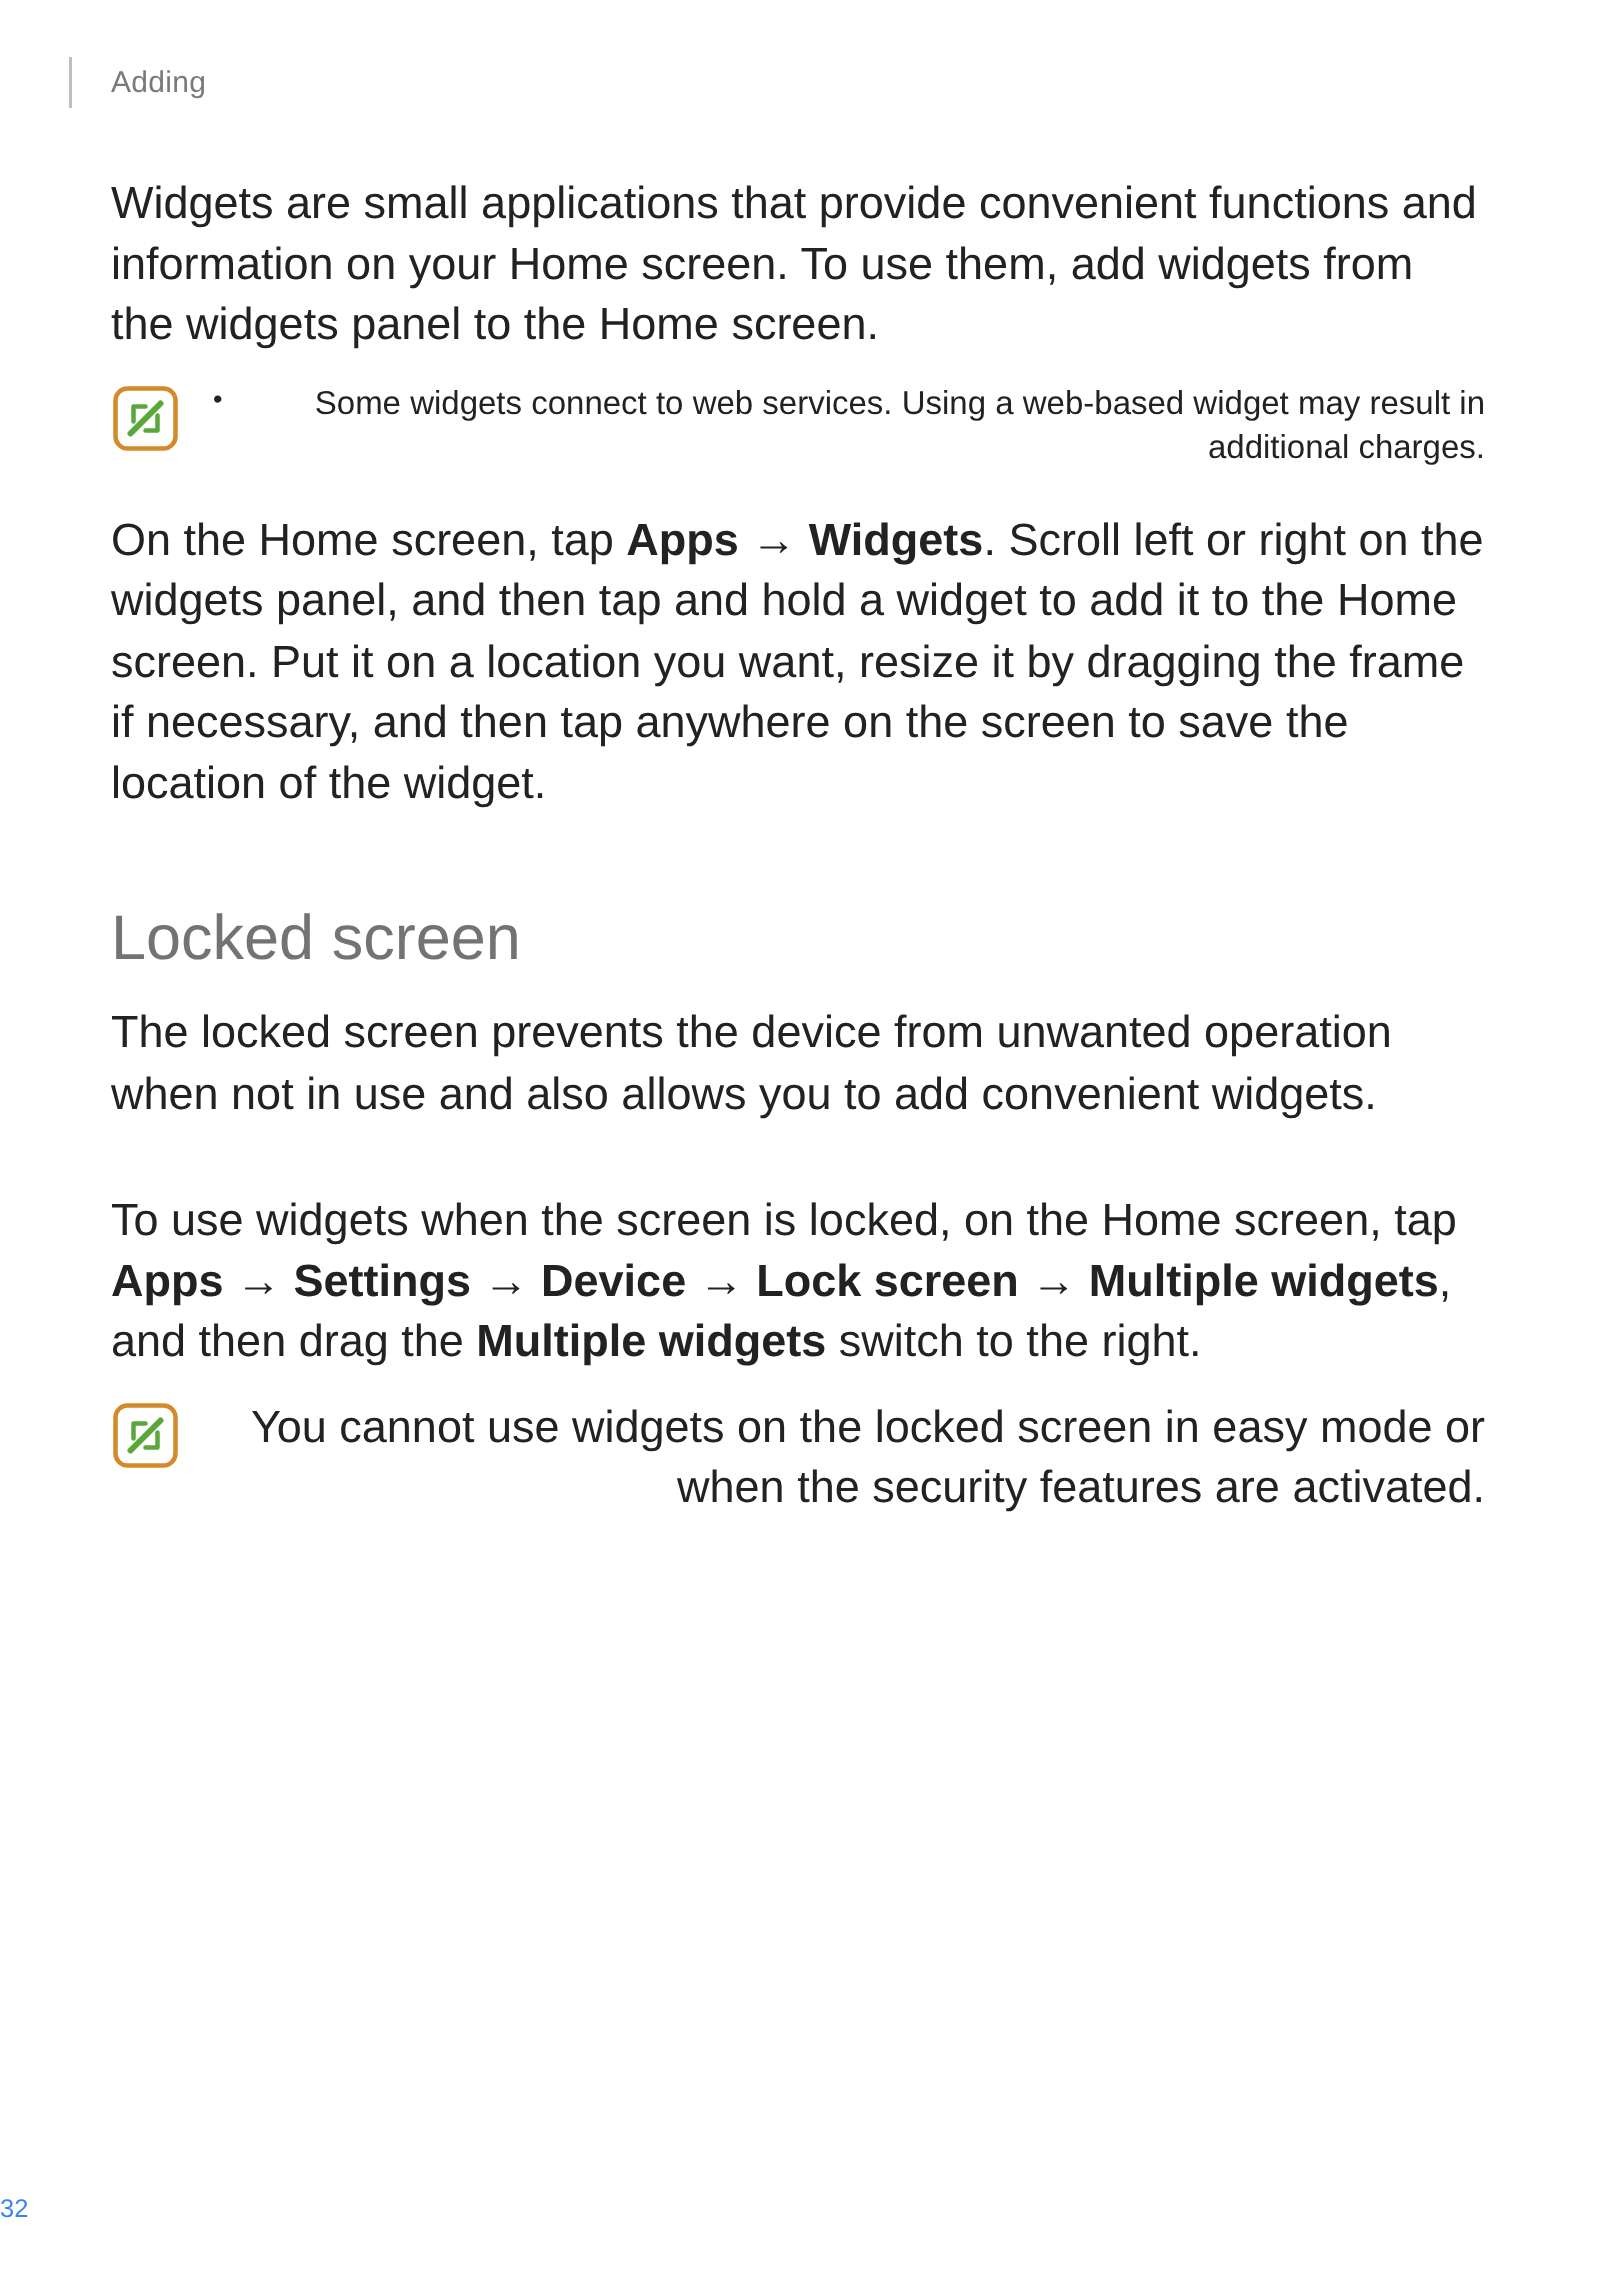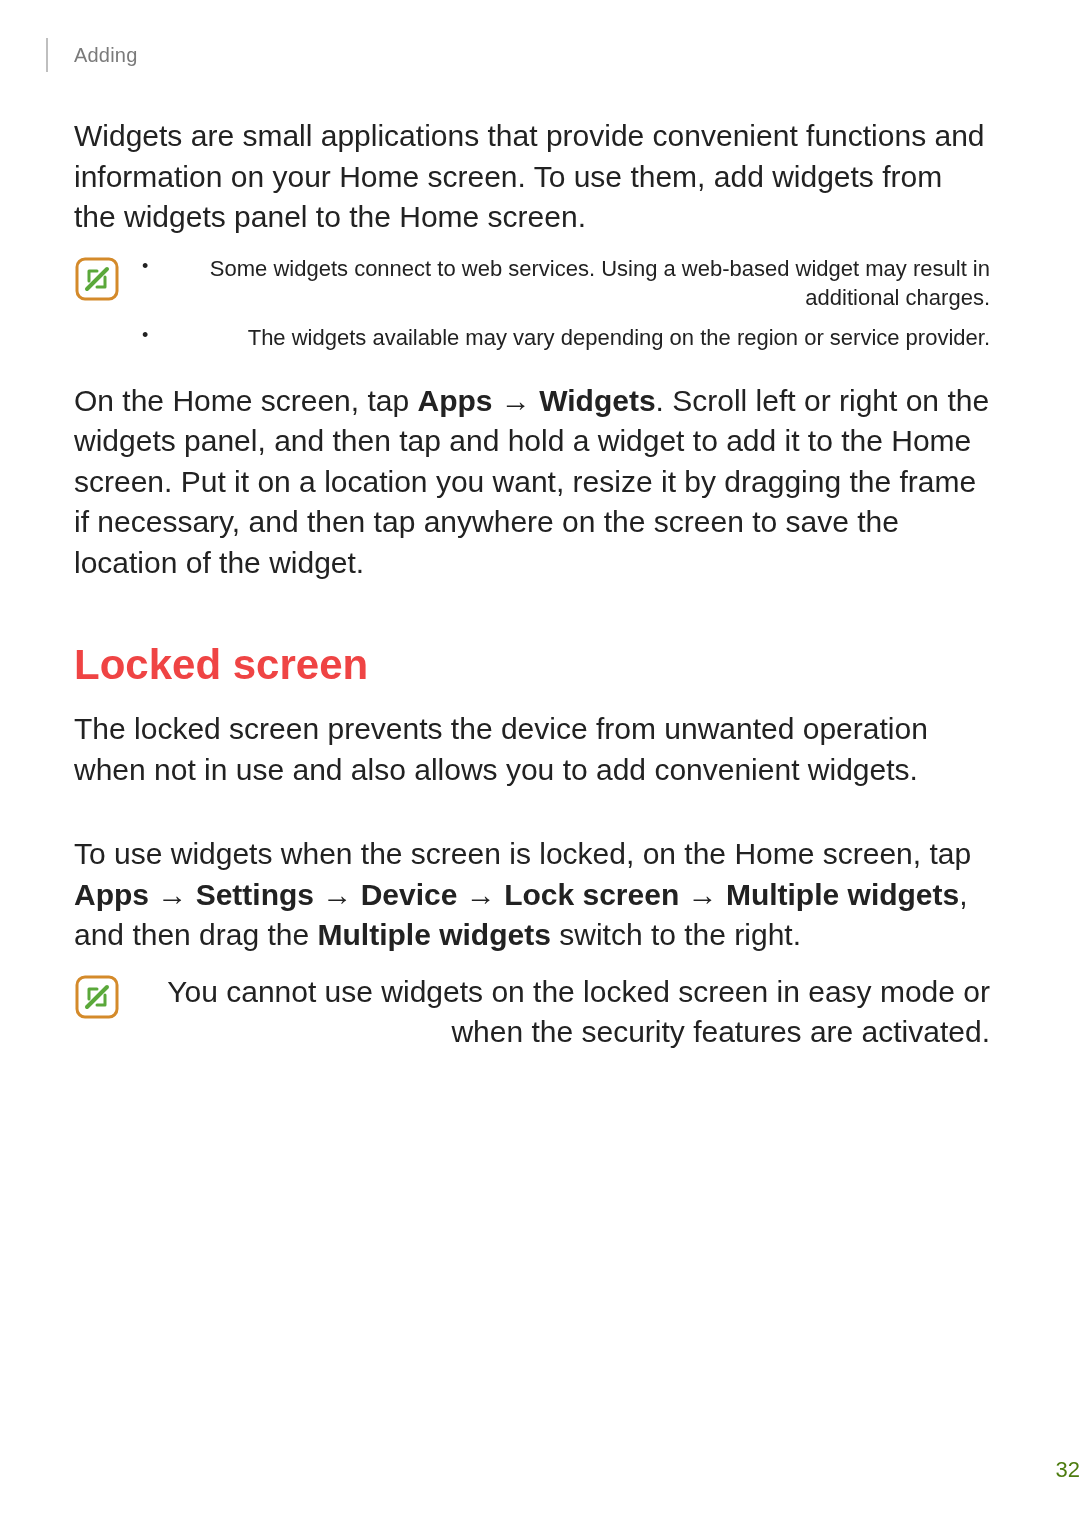--- a/index.html
+++ b/index.html
@@ -31,22 +31,22 @@
     letter-spacing: 0.2px;
   }
   h2.section-sub {
     font-size: 30px;
     font-weight: 700;
     color: #2a7dc0;
     margin-bottom: 18px;
   }
   h1.section-main {
     font-size: 42px;
-    font-weight: 700;
-    color: #ef4444;
+    font-weight: 400;
+    color: #737373;
     margin-top: 58px;
     margin-bottom: 20px;
   }
   p.body {
     font-size: 30px;
     line-height: 1.35;
     color: #222;
     margin-bottom: 16px;
   }
   .note-block {
@@ -89,23 +89,23 @@
     font-size: 30px;
     line-height: 1.35;
     color: #222;
   }
   .bold { font-weight: 700; }
   .arrow { font-weight: 400; }
   .page-num {
     position: absolute;
     bottom: 44px;
     left: 0; right: 0;
-    text-align: right;
-    font-size: 22px;
-    color: #4d7c0f;
+    text-align: left;
+    font-size: 17px;
+    color: #3b82f6;
   }
   .spacer-md { height: 28px; }
 </style>
 </head>
 <body>
 
 <div class="page">
 
   <div class="header">
     <div class="header-bar"></div>
@@ -120,21 +120,20 @@
       <svg viewBox="0 0 46 46" width="46" height="46">
         <rect x="3" y="3" width="40" height="40" rx="8" ry="8" fill="none" stroke="#d48a2a" stroke-width="3"></rect>
         <path d="M13 33 L33 13" stroke="#5aa83a" stroke-width="4" stroke-linecap="round"></path>
         <path d="M15 15 L15 25 M15 15 L23 15" stroke="#5aa83a" stroke-width="3" stroke-linecap="round" fill="none"></path>
         <path d="M31 31 L31 21 M31 31 L23 31" stroke="#5aa83a" stroke-width="3" stroke-linecap="round" fill="none"></path>
       </svg>
     </div>
     <div class="note-content">
       <ul class="bullets">
         <li>Some widgets connect to web services. Using a web-based widget may result in additional charges.</li>
-        <li>The widgets available may vary depending on the region or service provider.</li>
       </ul>
     </div>
   </div>
 
   <p class="body">
     <span>On the Home screen, tap </span><span class="bold">Apps</span><span class="arrow"> → </span><span class="bold">Widgets</span><span>. Scroll left or right on the widgets panel, and then tap and hold a widget to add it to the Home screen. Put it on a location you want, resize it by dragging the frame if necessary, and then tap anywhere on the screen to save the location of the widget.</span>
   </p>
 
   <h1 class="section-main">Locked screen</h1>
 

